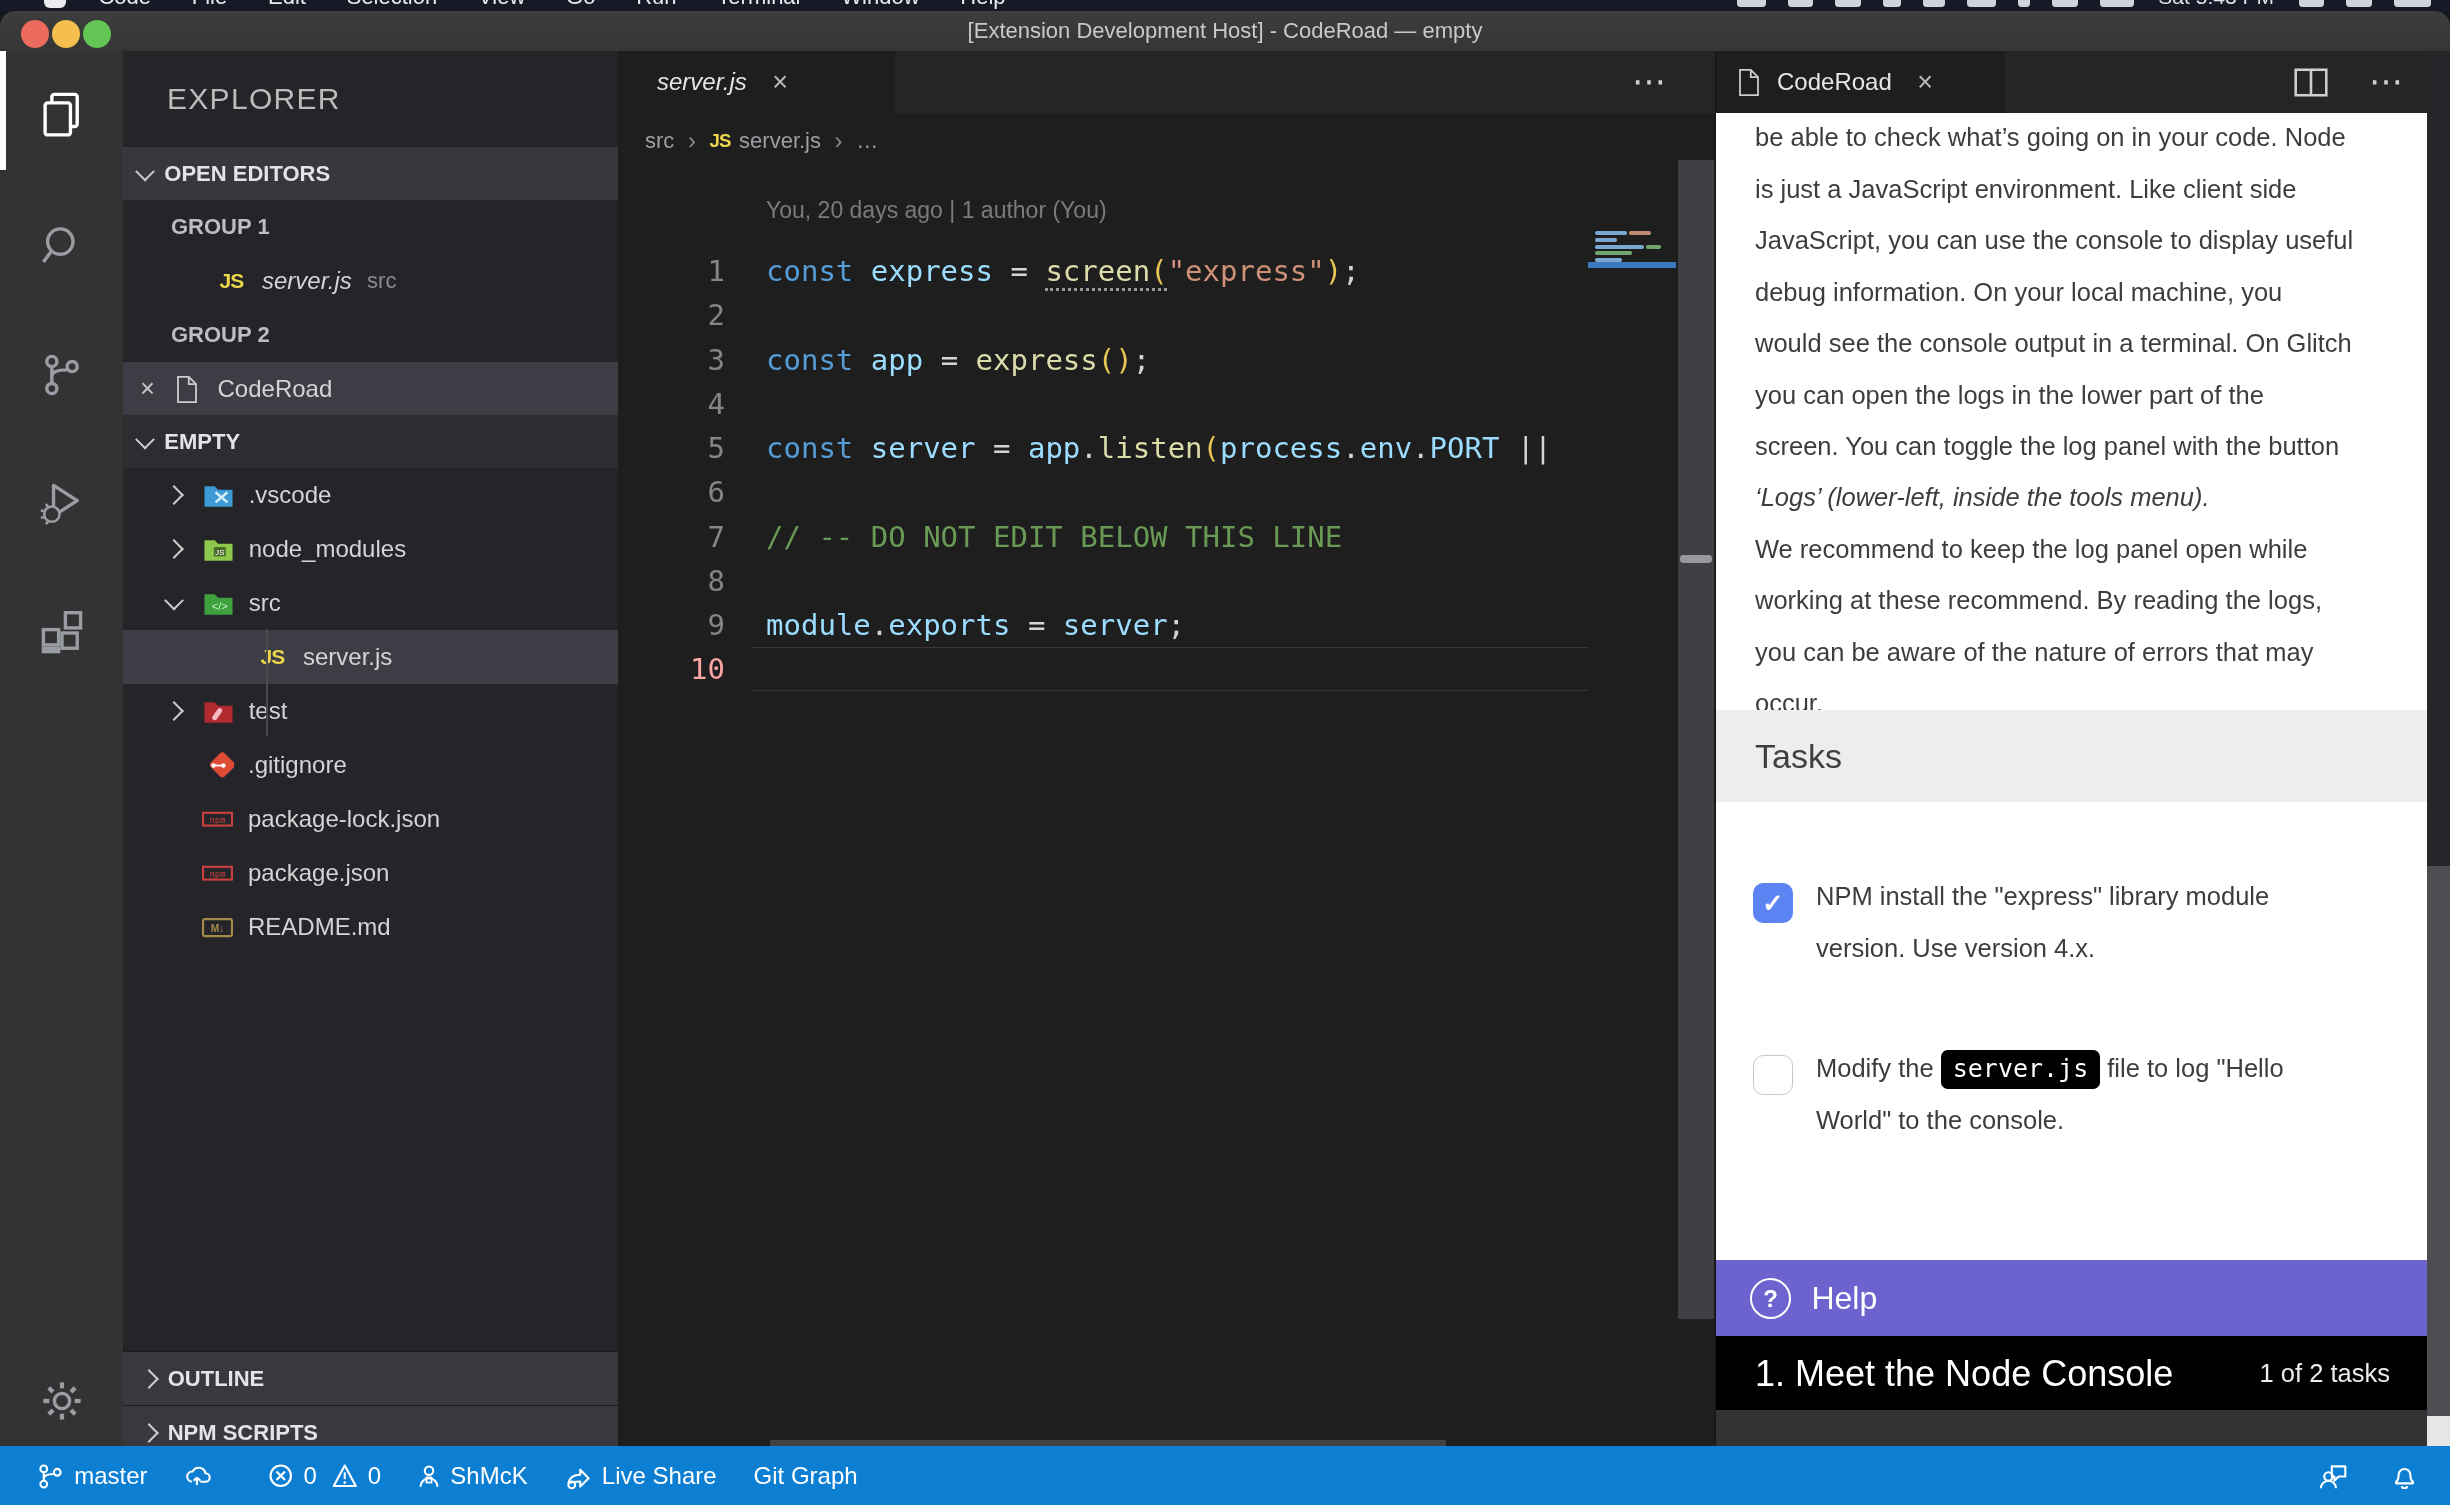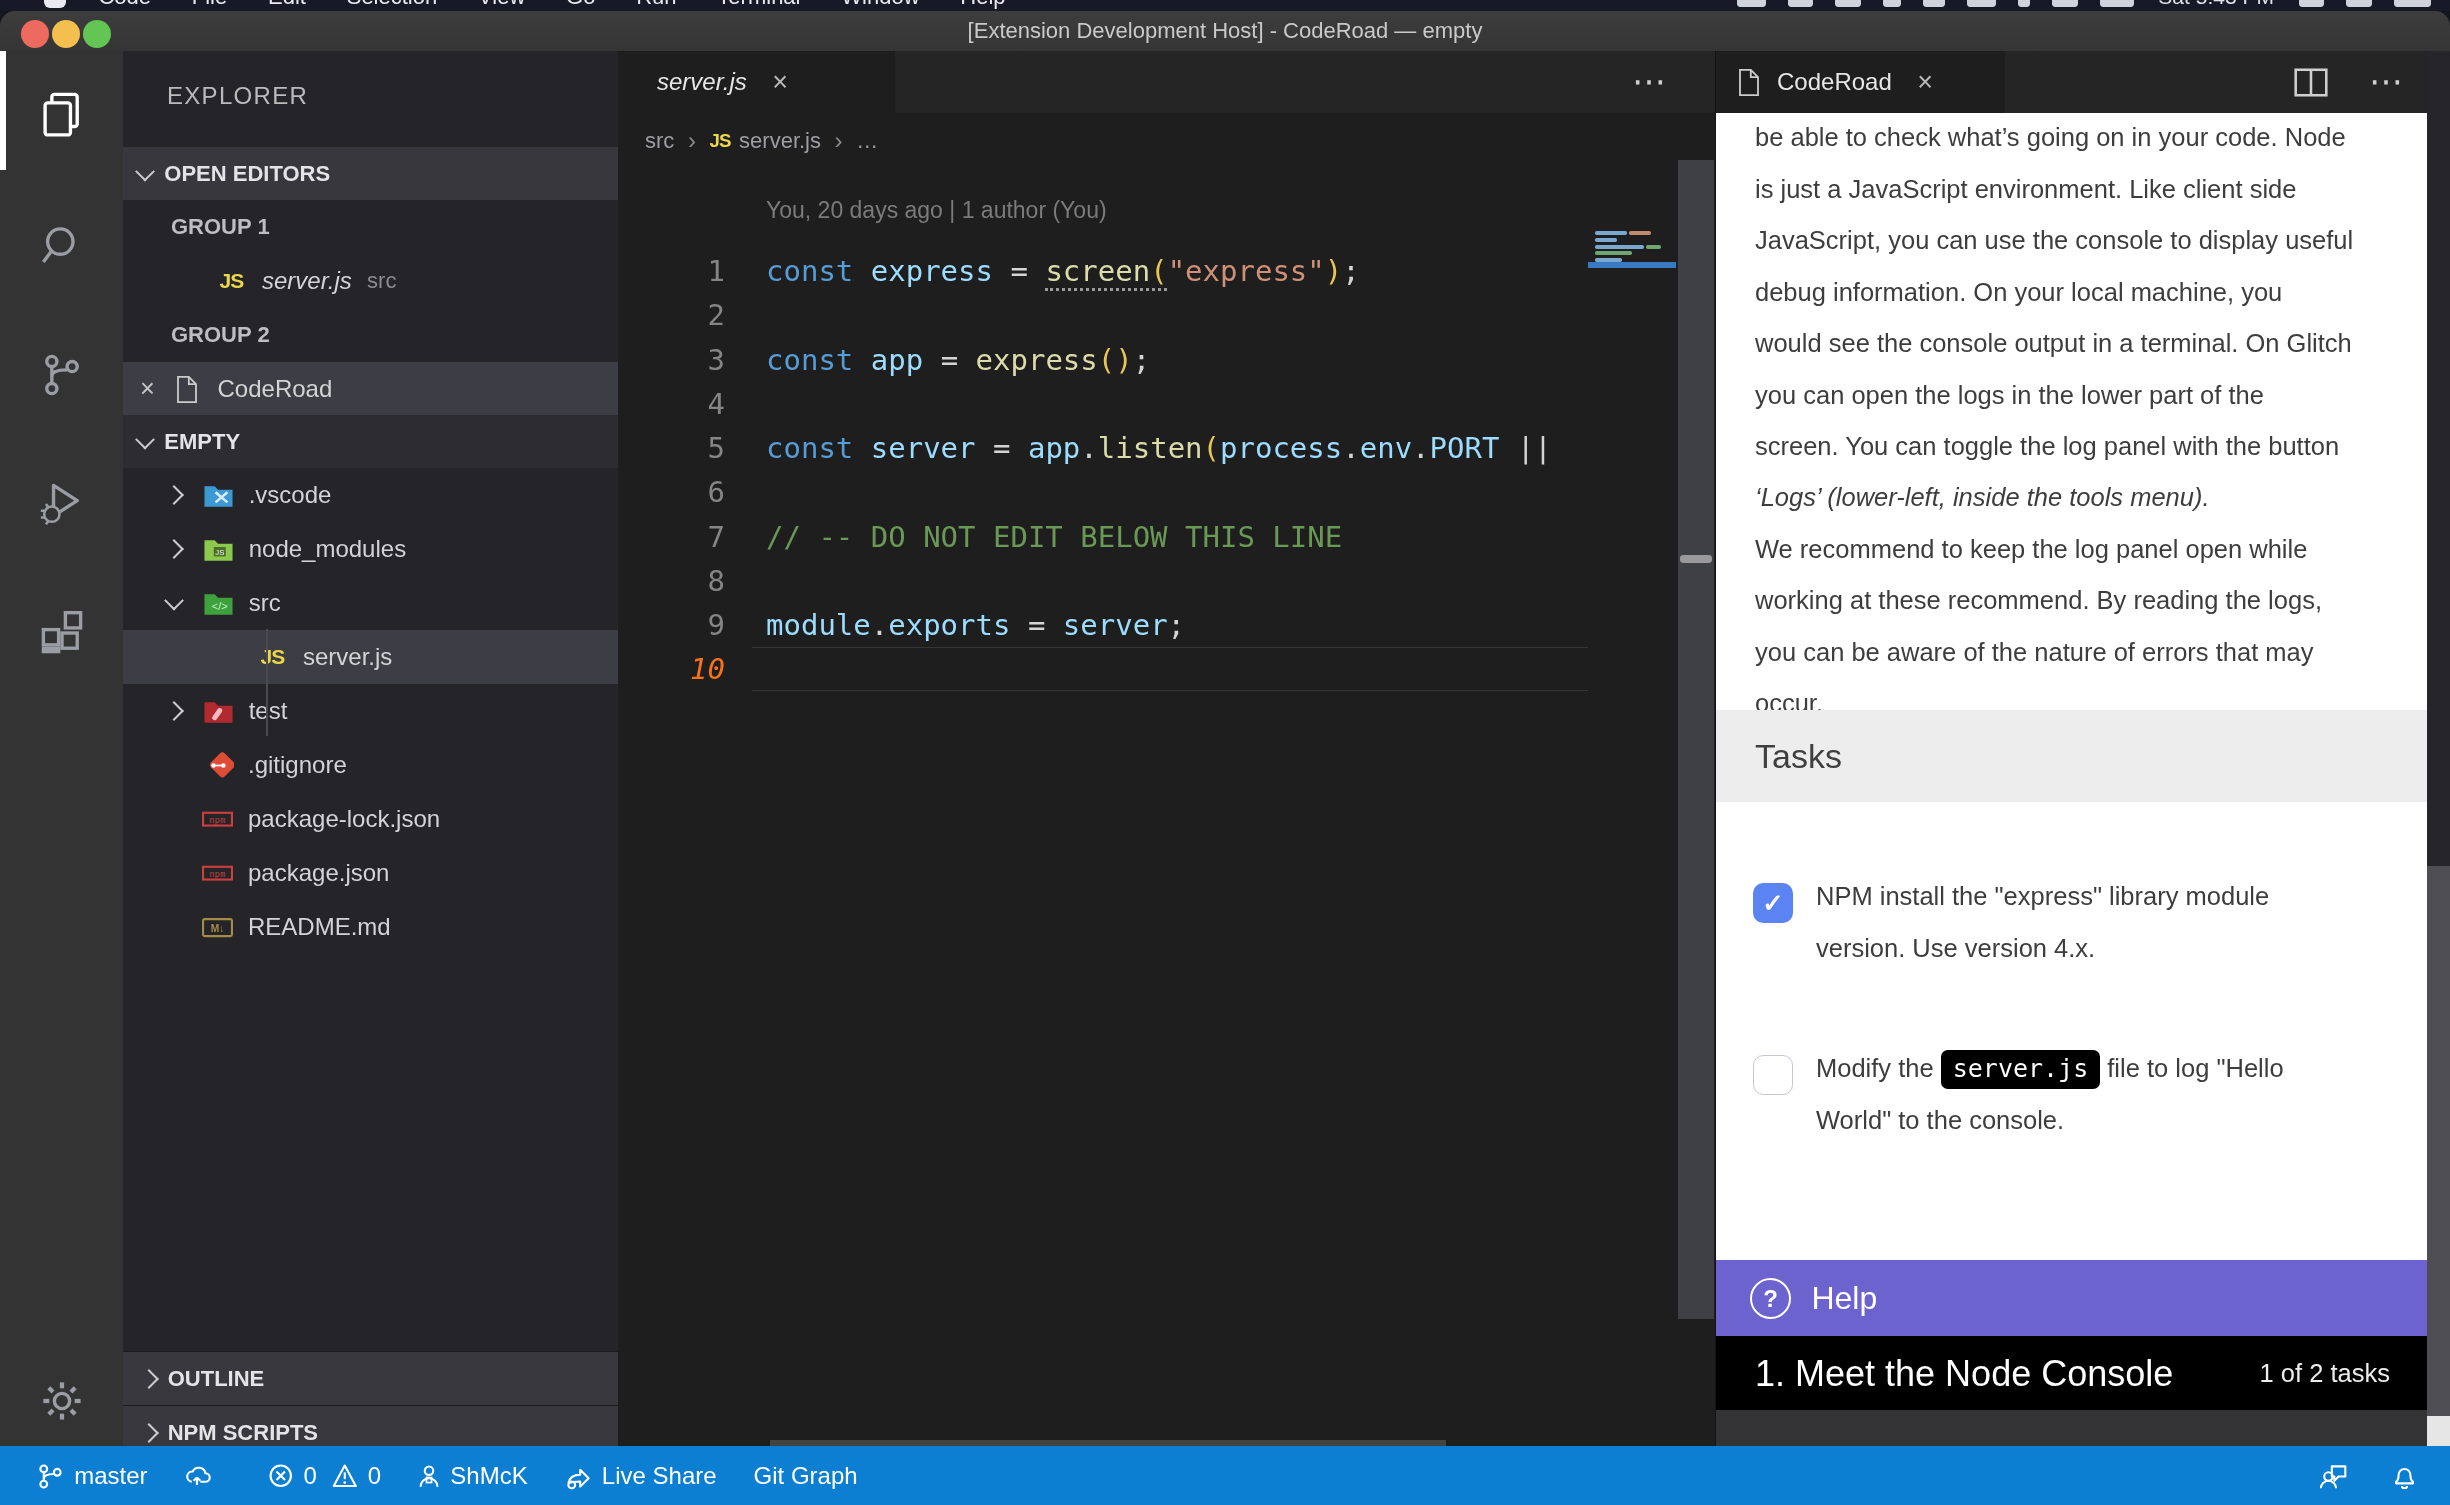--- a/index.html
+++ b/index.html
@@ -23,21 +23,21 @@
   #wtitle{left:0;top:0;width:2450px;height:40px;text-align:center;line-height:40px;color:#c9c9c9;font-size:22px;}
 
   
   #activitybar{left:0;top:40px;width:123px;height:1395px;background:#333333;}
   .act{left:0;width:123px;height:129px;display:flex;align-items:center;justify-content:center;cursor:pointer;}
   .act svg{display:block;}
   #act-indicator{left:0;top:0;width:6px;height:119px;background:#ffffff;}
 
   
   #sidebar{left:123px;top:40px;width:495px;height:1395px;background:#252529;overflow:hidden;}
-  #sb-title{left:44px;top:31px;color:#bbbbbb;font-size:24px;letter-spacing:1.3px;}
+  #sb-title{left:44px;top:31px;color:#bbbbbb;font-size:30px;letter-spacing:1.3px;}
   .sect{left:0;width:495px;height:53px;display:flex;align-items:center;font-weight:bold;color:#e4e4e6;font-size:22px;cursor:pointer;}
   .sect .chev{margin:0 12px 0 15.3px;}
   .chev{width:12px;height:12px;border-right:2.1px solid #cccccc;border-bottom:2.1px solid #cccccc;display:inline-block;flex:none;}
   .chev.exp{transform:rotate(45deg) translate(-1.7px,-1.7px);}
   .chev.col{transform:rotate(-45deg);}
   .oerow,.trow{left:0;width:495px;height:54px;display:flex;align-items:center;color:#d4d4d6;font-size:24px;cursor:pointer;white-space:nowrap;}
   .grouplab{left:0;width:495px;height:54px;display:flex;align-items:center;padding-left:48px;box-sizing:border-box;
     font-weight:bold;color:#bdbdc2;font-size:22px;}
   .sel{background:#3d3d45;}
   .dim{color:#8b8b90;margin-left:15.3px;font-size:22px;}
@@ -398,21 +398,21 @@
           </div>
           <div class="codeline abs" style="top: 508px;">
             <span class="ln">8</span>
             <span class="ct"></span>
           </div>
           <div class="codeline abs" style="top: 552px;">
             <span class="ln">9</span>
             <span class="ct"><span class="tok-var">module</span><span class="tok-op">.</span><span class="tok-var">exports</span><span class="tok-op"> = </span><span class="tok-var">server</span><span class="tok-op">;</span></span>
           </div>
           <div class="codeline abs" style="top: 596px;">
-            <span class="ln" style="color: #f97316; font-style: italic;">10</span>
+            <span class="ln" style="color: #fca5a5;">10</span>
             <div class="curbox"></div>
             <span class="ct"></span>
           </div>
         </div>
       <div id="minimap" class="abs">
         <div class="mmline" style="left:6.8px;top:69px;width:32px;background:#7aa7cf"></div>
         <div class="mmline" style="left:41px;top:69px;width:22px;background:#c08a6e"></div>
         <div class="mmline" style="left:6.8px;top:76px;width:22px;background:#7aa7cf"></div>
         <div class="mmline" style="left:6.8px;top:83px;width:49px;background:#7aa7cf"></div>
         <div class="mmline" style="left:58px;top:83px;width:15.3px;background:#6fa66f"></div>

